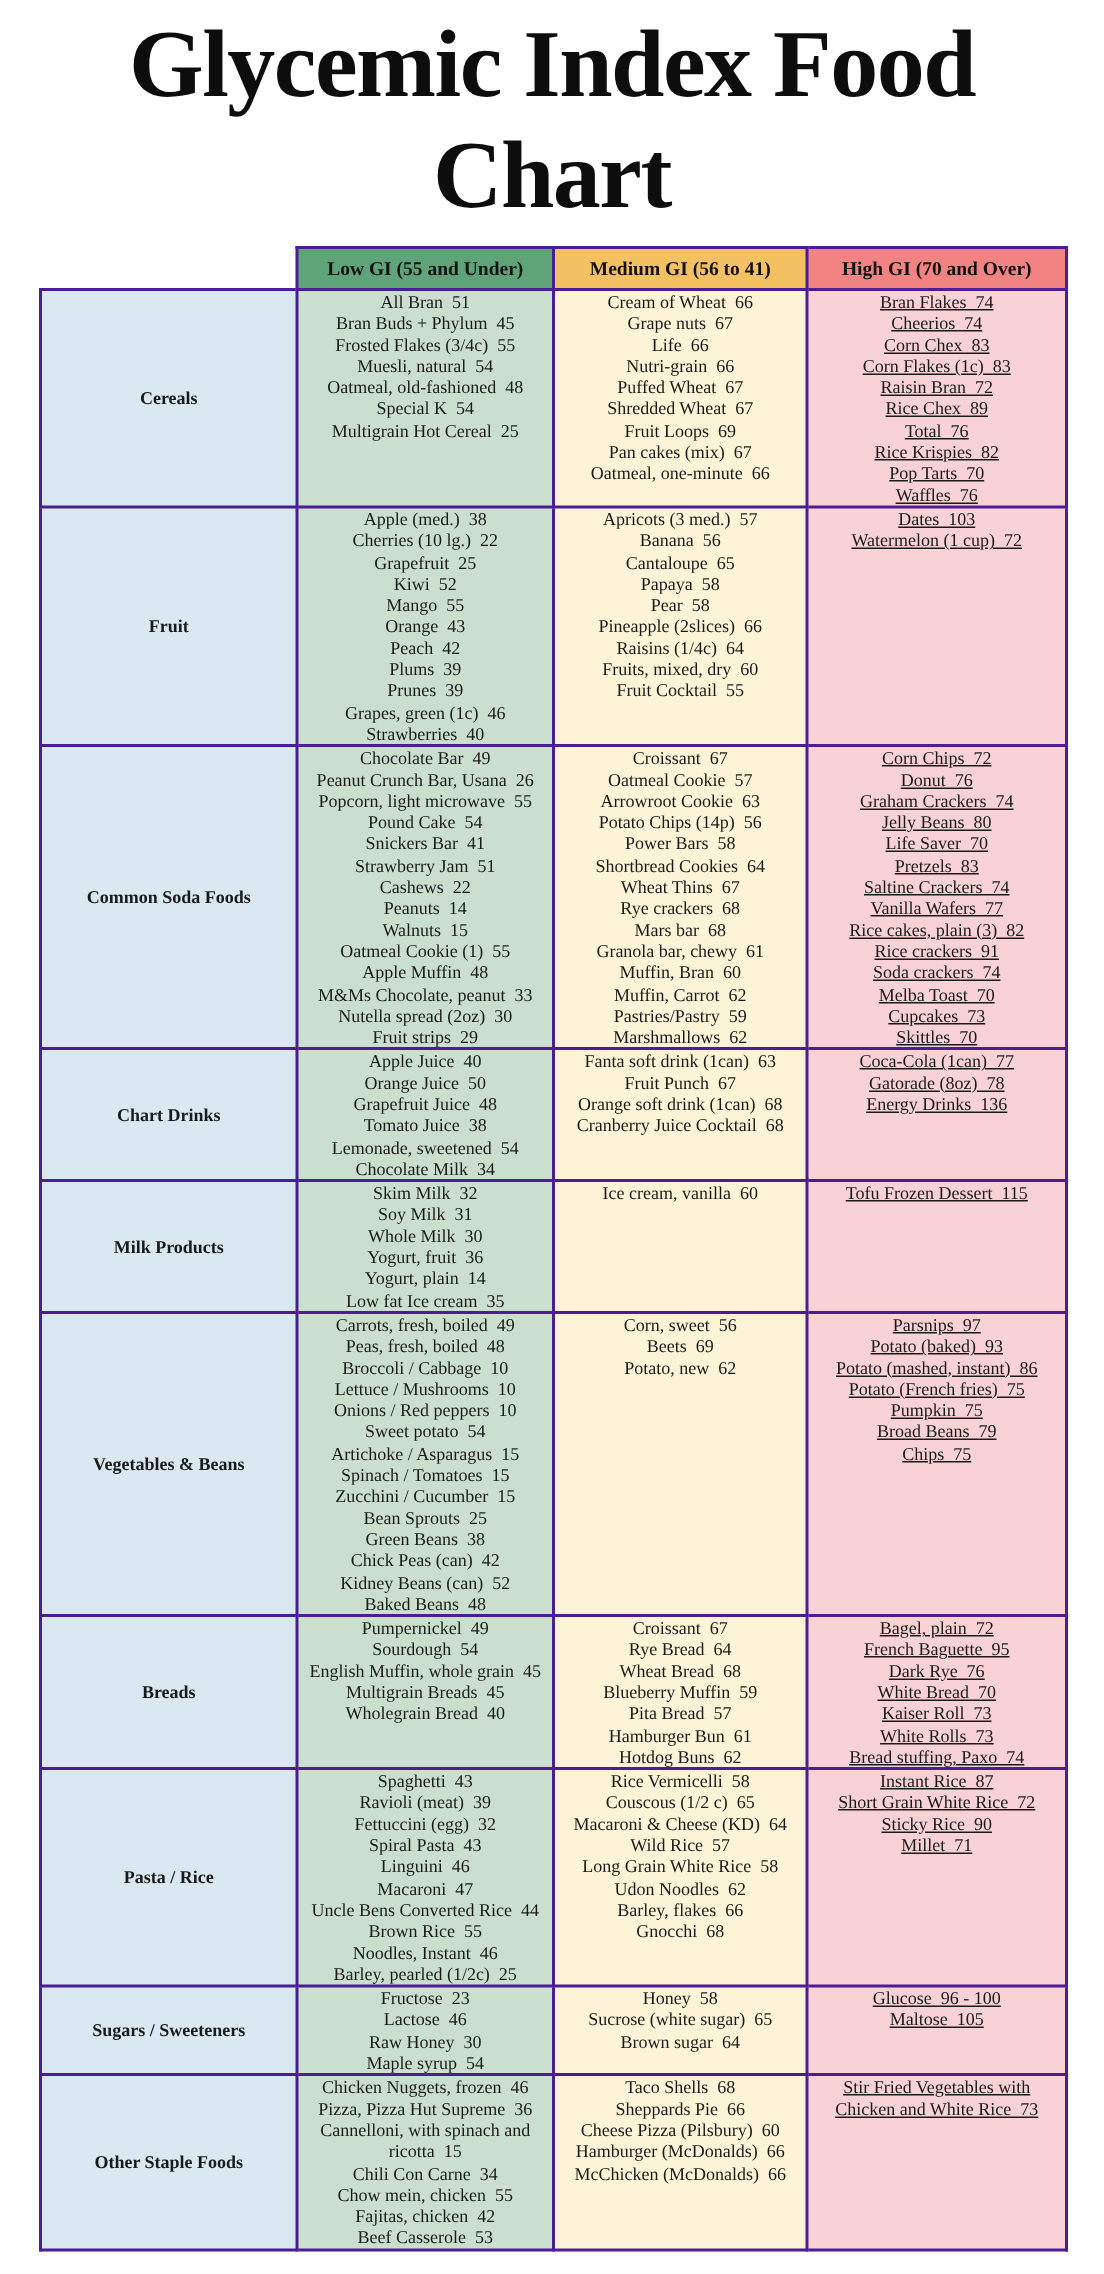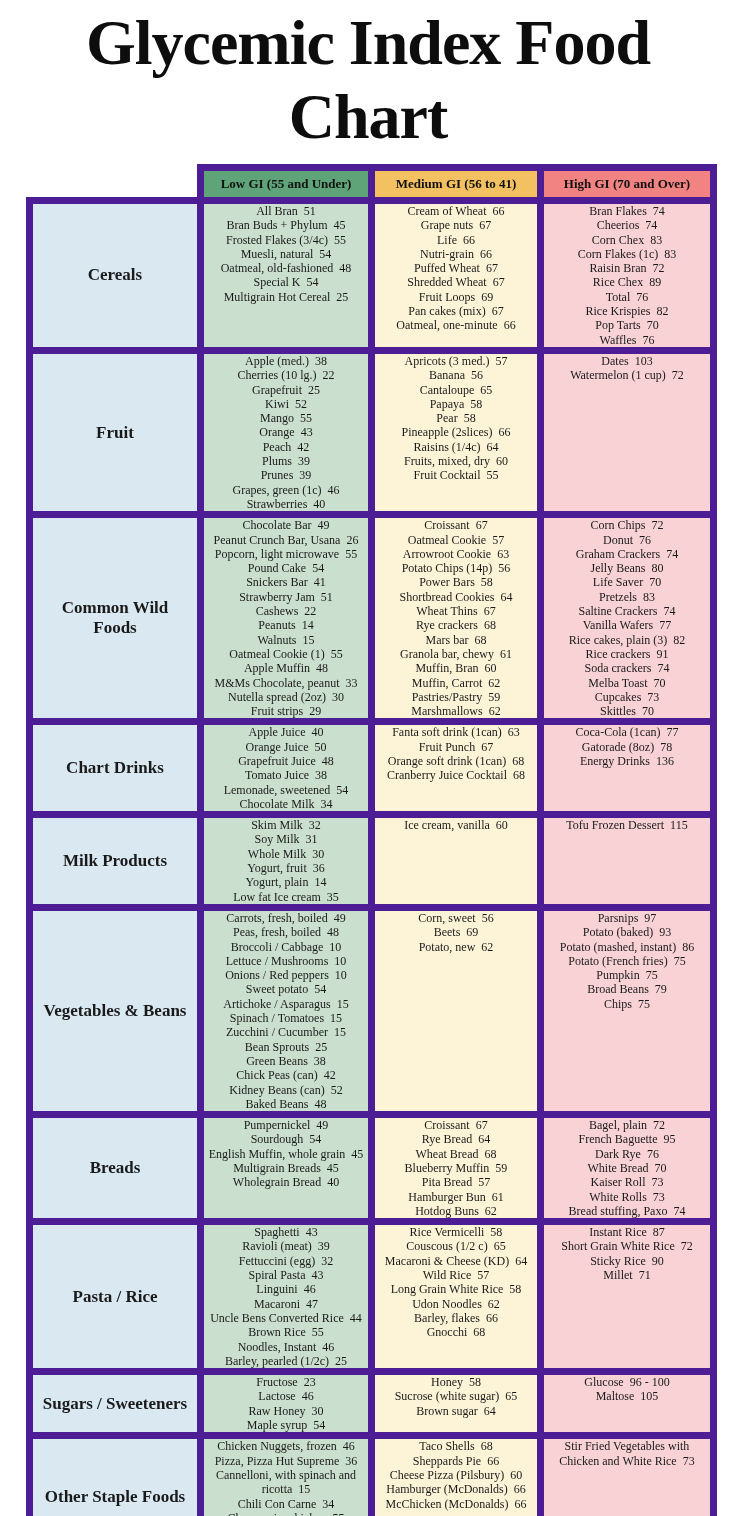--- a/index.html
+++ b/index.html
@@ -19,52 +19,52 @@
     margin-bottom: 10px;
     color: #0d0d0d;
   }
   table.gi-table {
     border-collapse: collapse;
     table-layout: fixed;
     margin-left: 26px;
     width: 684px;
   }
   .gi-table td, .gi-table th {
-    border: 7px solid #4c1d95;
+    border: 2px solid #4c1d95;
   }
   .gi-table th.corner {
     border: none;
     background: #ffffff;
   }
   .gi-table th.gi-head {
     font-size: 13px;
     font-weight: 700;
     padding: 5px 2px;
     text-align: center;
     color: #111111;
   }
   th.gi-head.low    { background: var(--low-header); }
   th.gi-head.medium { background: var(--medium-header); }
   th.gi-head.high   { background: var(--high-header); }
   td.cat {
     background: var(--category-bg);
     font-weight: 700;
-    font-size: 17px;
+    font-size: 12px;
     text-align: center;
     vertical-align: middle;
     padding: 4px 6px;
   }
   td.items {
     vertical-align: top;
     text-align: center;
     padding: 0 3px;
   }
   td.items.low    { background: var(--low-cell); }
   td.items.medium { background: var(--medium-cell); }
-  td.items.high   { background: var(--high-cell); }
+  td.items.high   { background: var(--high-cell); text-decoration: underline; }
   .item {
     font-size: 12px;
     line-height: 14.3px;
   }
 </style>
 </head>
 <body>
 
 <h1 class="page-title">Glycemic Index Food Chart</h1>
 
@@ -144,21 +144,21 @@
           <div class="item">Raisins (1/4c)&nbsp;&nbsp;64</div>
           <div class="item">Fruits, mixed, dry&nbsp;&nbsp;60</div>
           <div class="item">Fruit Cocktail&nbsp;&nbsp;55</div>
         </td>
         <td class="items high">
           <div class="item">Dates&nbsp;&nbsp;103</div>
           <div class="item">Watermelon (1 cup)&nbsp;&nbsp;72</div>
         </td>
       </tr>
       <tr>
-        <td class="cat">Common Wild Foods</td>
+        <td class="cat">Common Soda Foods</td>
         <td class="items low">
           <div class="item">Chocolate Bar&nbsp;&nbsp;49</div>
           <div class="item">Peanut Crunch Bar, Usana&nbsp;&nbsp;26</div>
           <div class="item">Popcorn, light microwave&nbsp;&nbsp;55</div>
           <div class="item">Pound Cake&nbsp;&nbsp;54</div>
           <div class="item">Snickers Bar&nbsp;&nbsp;41</div>
           <div class="item">Strawberry Jam&nbsp;&nbsp;51</div>
           <div class="item">Cashews&nbsp;&nbsp;22</div>
           <div class="item">Peanuts&nbsp;&nbsp;14</div>
           <div class="item">Walnuts&nbsp;&nbsp;15</div>

